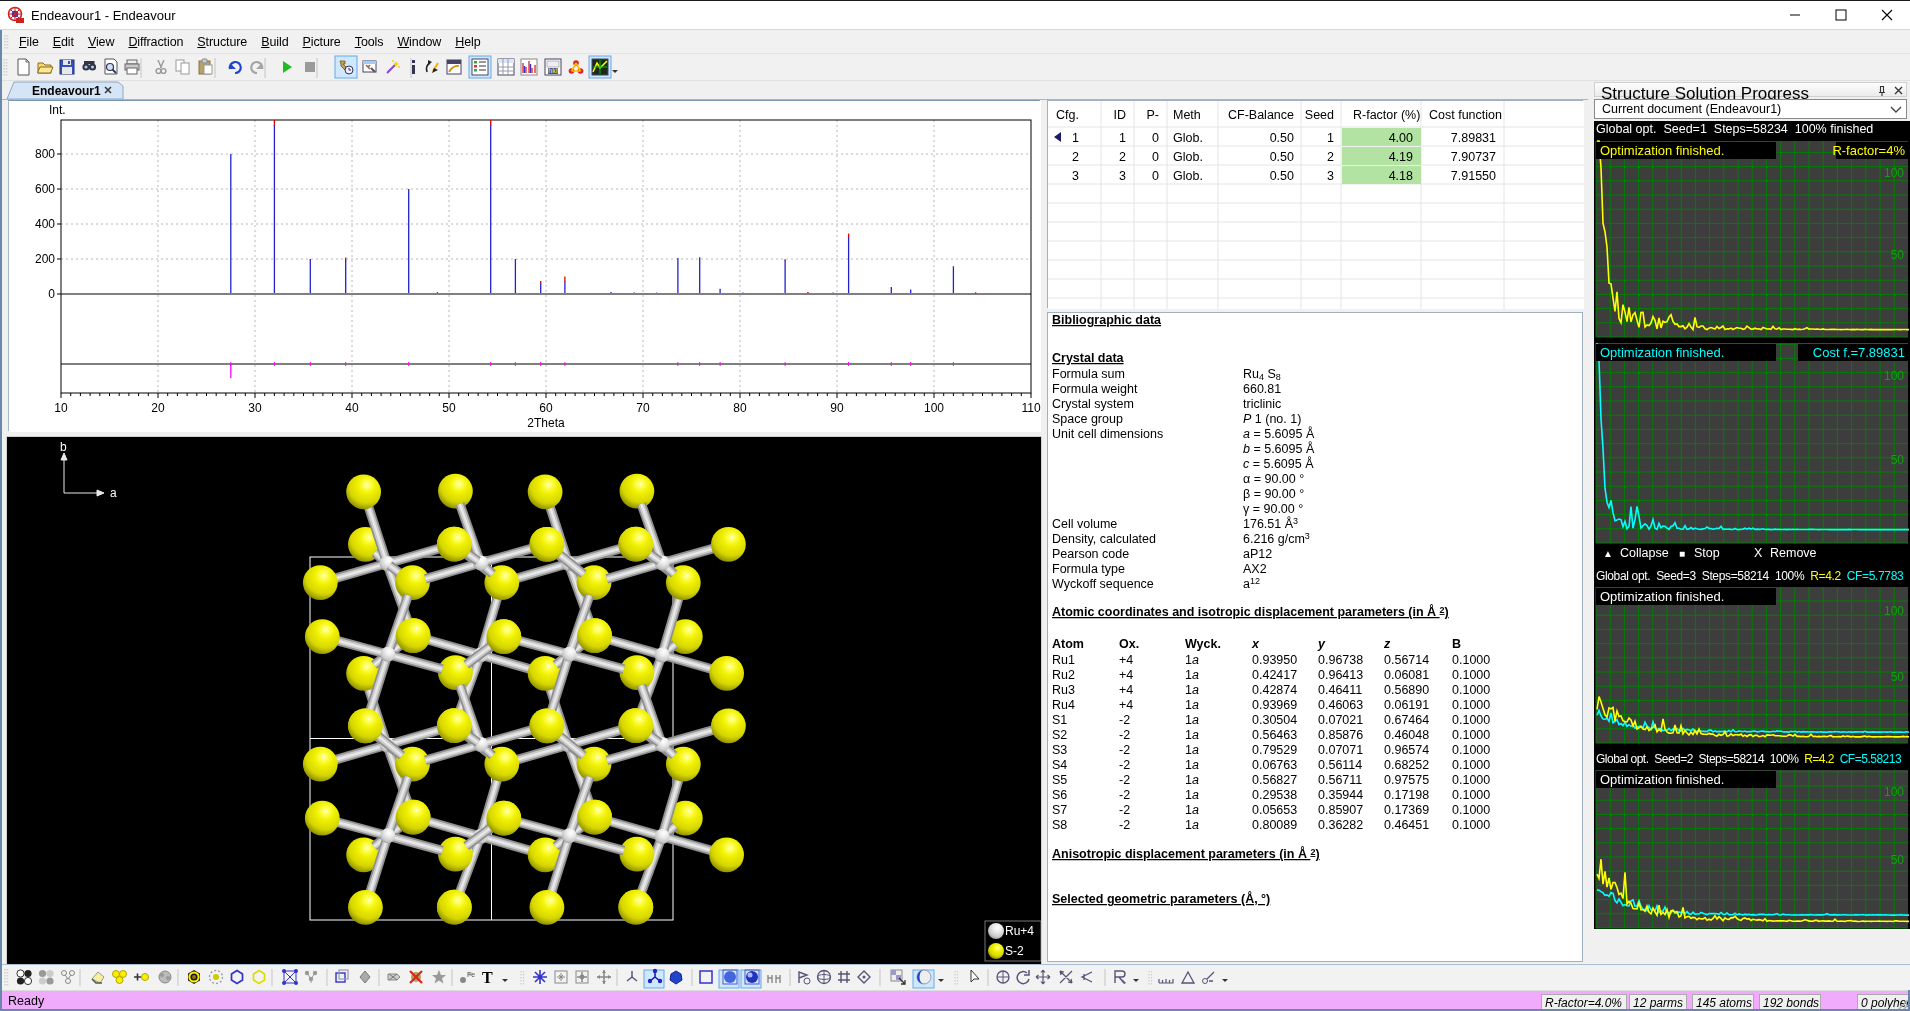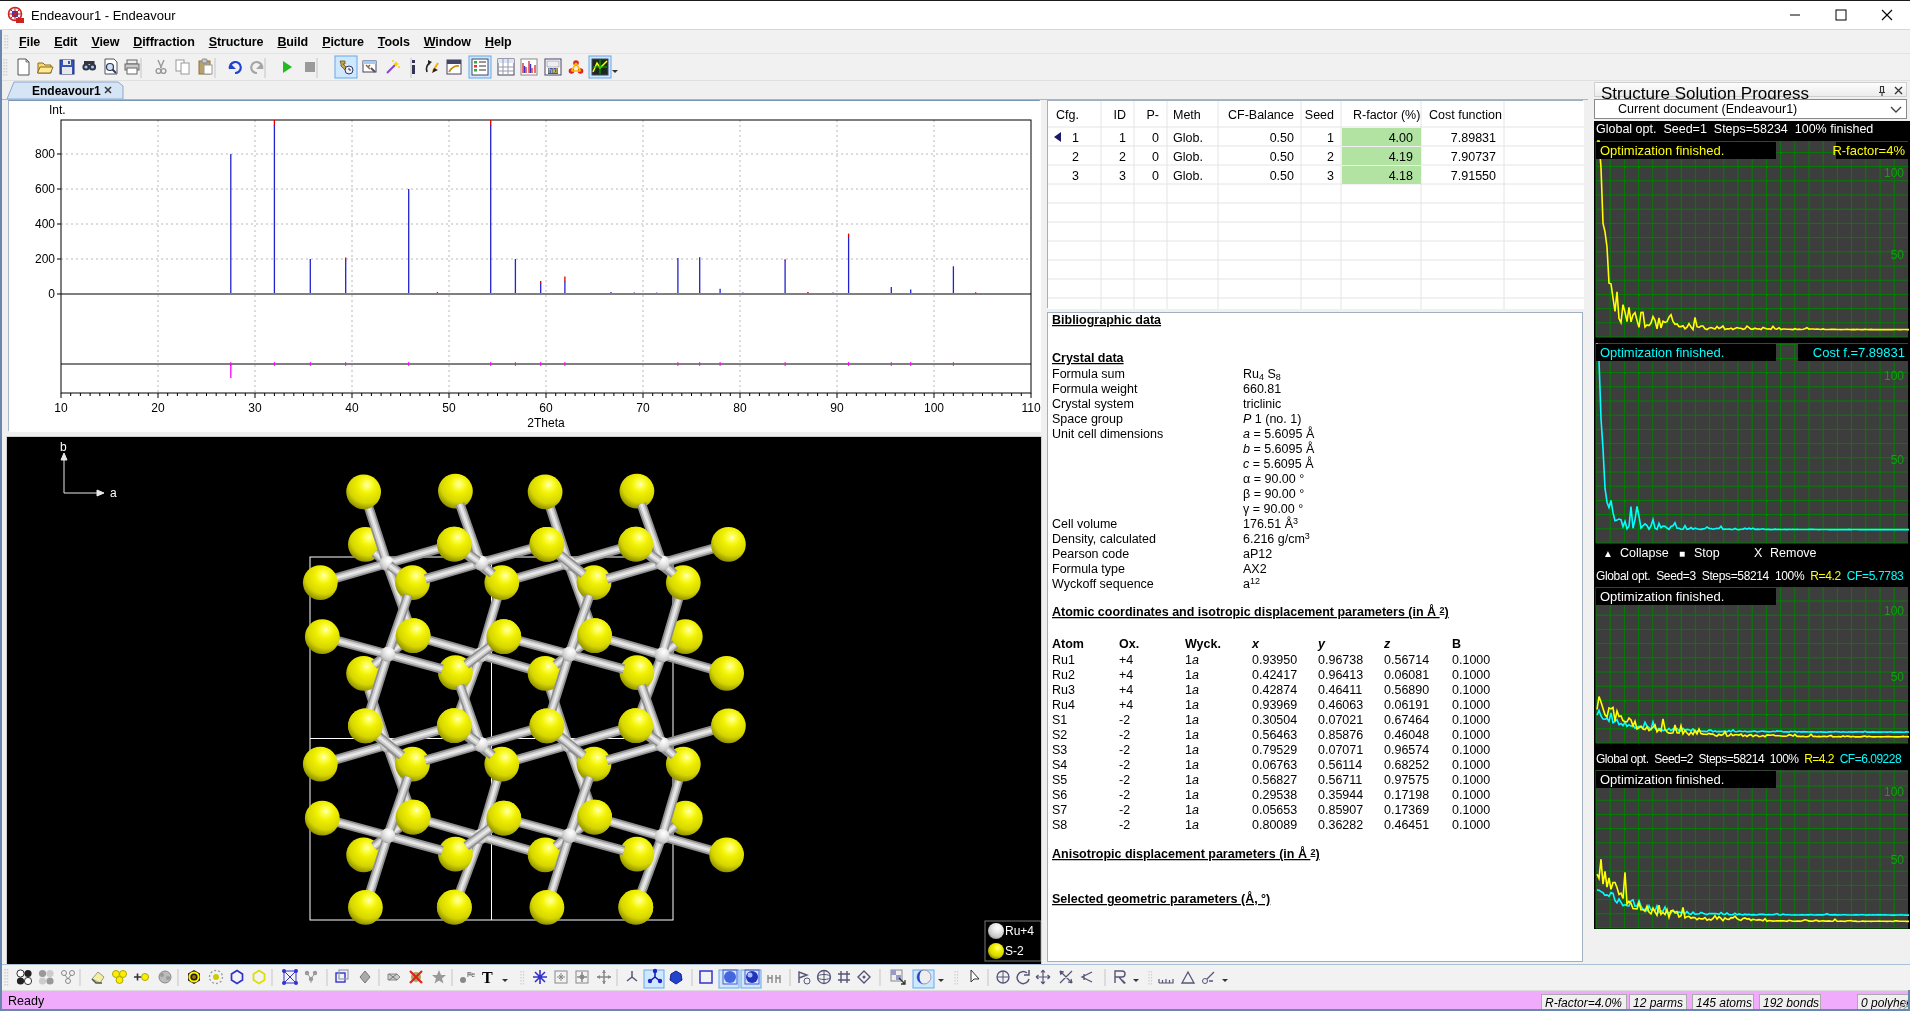--- a/index.html
+++ b/index.html
@@ -1,17 +1,17 @@
 <!DOCTYPE html>
 <html><head><meta charset="utf-8"><style>
 * { margin:0; padding:0; box-sizing:border-box; }
 body { width:1910px; height:1011px; overflow:hidden; position:relative;
   font-family: "Liberation Sans", sans-serif; background:#f0f0f0; font-size:12px; }
 .abs { position:absolute; }
-.menuitem { display:inline-block; padding:4px 7px;font-weight:bold; }
+.menuitem { display:inline-block; padding:4px 7px; }
 u.m { text-decoration:underline; }
 .statbox { position:absolute; top:3px; height:17px; border:1px solid #ababab; font-size:12px; padding:1px 3px; background:#f0f0f0; white-space:nowrap; overflow:hidden;font-style:italic; }
 </style></head><body>
 
 <div class="abs" style="left:0;top:0;width:1910px;height:30px;background:#ffffff;border-bottom:1px solid #d7d7d7">
  <svg class="abs" style="left:7px;top:6px" width="18" height="18" viewBox="0 0 18 18">
    <circle cx="8" cy="8" r="6.5" fill="none" stroke="#cc2222" stroke-width="1.6"></circle>
    <circle cx="8" cy="8" r="3.2" fill="#2233bb"></circle>
    <path d="M2 8 L14 8 M8 2 L8 14 M3.5 3.5 L12.5 12.5 M12.5 3.5 L3.5 12.5" stroke="#cc2222" stroke-width="1"></path>
    <rect x="9" y="12" width="8" height="5" fill="#cc2222"></rect>
@@ -1174,21 +1174,21 @@
 </div>
 
 <div class="abs" style="left:1588px;top:81px;width:6px;height:884px;background:#f0f0f0"></div>
 <div class="abs" style="left:1594px;top:82px;width:316px;height:929px;background:#f0f0f0">
  <div class="abs" style="left:0;top:0;width:313px;height:15px;background:linear-gradient(#fdfdfd,#ececec);border:1px solid #d0d0d0;font-size:17px;padding:1px 0 0 6px">Structure Solution Progress
   <svg class="abs" style="left:280px;top:2px" width="30" height="12">
         <path d="M4 7.5 h6 M7 7.5 v3.5 M5 1.5 h4 M5.5 1.5 v6 M8.5 1.5 v6" stroke="#333" stroke-width="1.1" fill="none"></path>
         <path d="M20 2 l7 7 M27 2 l-7 7" stroke="#333" stroke-width="1.3"></path>
       </svg>
  </div>
- <div class="abs" style="left:0;top:17px;width:313px;height:20px;background:#fff;border:1px solid #8a8a8a;font-size:12.5px;padding:2px 0 0 23px">Current document (Endeavour1)
+ <div class="abs" style="left:0;top:17px;width:313px;height:20px;background:#fff;border:1px solid #8a8a8a;font-size:12.5px;padding:2px 0 0 7px">Current document (Endeavour1)
   <svg class="abs" style="left:295px;top:6px" width="12" height="8">
         <path d="M1 1 l5 5 l5 -5" stroke="#444" stroke-width="1.4" fill="none"></path>
       </svg>
  </div>
  <div class="abs" style="left:0;top:39px;width:316px;height:890px;background:#000"></div>
  <svg width="316" height="929" style="position:absolute;left:0;top:0">
       <rect x="2" y="59" width="312" height="196" fill="#3d3d3d"></rect>
       <line x1="2.0" y1="59" x2="2.0" y2="255" stroke="#008000" stroke-width="1"></line>
       <line x1="16.2" y1="59" x2="16.2" y2="255" stroke="#008000" stroke-width="1"></line>
       <line x1="30.4" y1="59" x2="30.4" y2="255" stroke="#008000" stroke-width="1"></line>
@@ -1362,21 +1362,21 @@
  <div class="abs" style="left:2px;top:40px;width:314px;height:17px;color:#fff;font-size:12.5px;white-space:nowrap;background:#000">Global opt.&nbsp; Seed=1&nbsp; Steps=58234&nbsp; 100% finished</div>
  <div class="abs" style="left:2px;top:464px;width:314px;height:16px;color:#fff;font-size:12.5px;background:#000">
       <span style="position:absolute;left:7px;font-size:10px;top:2px">▲</span>
       <span style="position:absolute;left:24px">Collapse</span>
       <span style="position:absolute;left:83px;font-size:10px;top:2px">■</span>
       <span style="position:absolute;left:98px">Stop</span>
       <span style="position:absolute;left:158px">X</span>
       <span style="position:absolute;left:174px">Remove</span>
     </div>
  <div class="abs" style="left:2px;top:487px;width:314px;height:17px;color:#fff;font-size:12px;letter-spacing:-0.35px;white-space:nowrap;background:#000">Global opt.&nbsp; Seed=3&nbsp; Steps=58214&nbsp; 100%&nbsp; <span style="color:#ffff00">R=4.2</span>&nbsp; <span style="color:#00ffff">CF=5.7783</span></div>
- <div class="abs" style="left:2px;top:670px;width:314px;height:17px;color:#fff;font-size:12px;letter-spacing:-0.5px;white-space:nowrap;background:#000">Global opt.&nbsp; Seed=2&nbsp; Steps=58214&nbsp; 100%&nbsp; <span style="color:#ffff00">R=4.2</span>&nbsp; <span style="color:#00ffff">CF=6.09228</span></div>
+ <div class="abs" style="left:2px;top:670px;width:314px;height:17px;color:#fff;font-size:12px;letter-spacing:-0.5px;white-space:nowrap;background:#000">Global opt.&nbsp; Seed=2&nbsp; Steps=58214&nbsp; 100%&nbsp; <span style="color:#ffff00">R=4.2</span>&nbsp; <span style="color:#00ffff">CF=5.58213</span></div>
  <div class="abs" style="left:0;top:847px;width:316px;height:82px;background:#f0f0f0"></div>
 </div>
 <div class="abs" style="left:0;top:964px;width:1910px;height:26px;background:#f2f2f2;border-top:1px solid #aabfd8"></div>
 <svg class="abs" style="left:0;top:965px" width="1300" height="25">
     <path d="M5 4 v17 M7.5 4 v17" stroke="#cfcfcf" stroke-width="1.5" stroke-dasharray="1.5 1.5"></path>
     <g transform="translate(16,4)">
       <circle cx="4.5" cy="4.5" r="3.6" fill="#fff" stroke="#333"></circle>
       <circle cx="12" cy="4.5" r="3.6" fill="#222"></circle>
       <circle cx="4.5" cy="12" r="3.6" fill="#222"></circle>
       <circle cx="12" cy="12" r="3.6" fill="#fff" stroke="#333"></circle>

